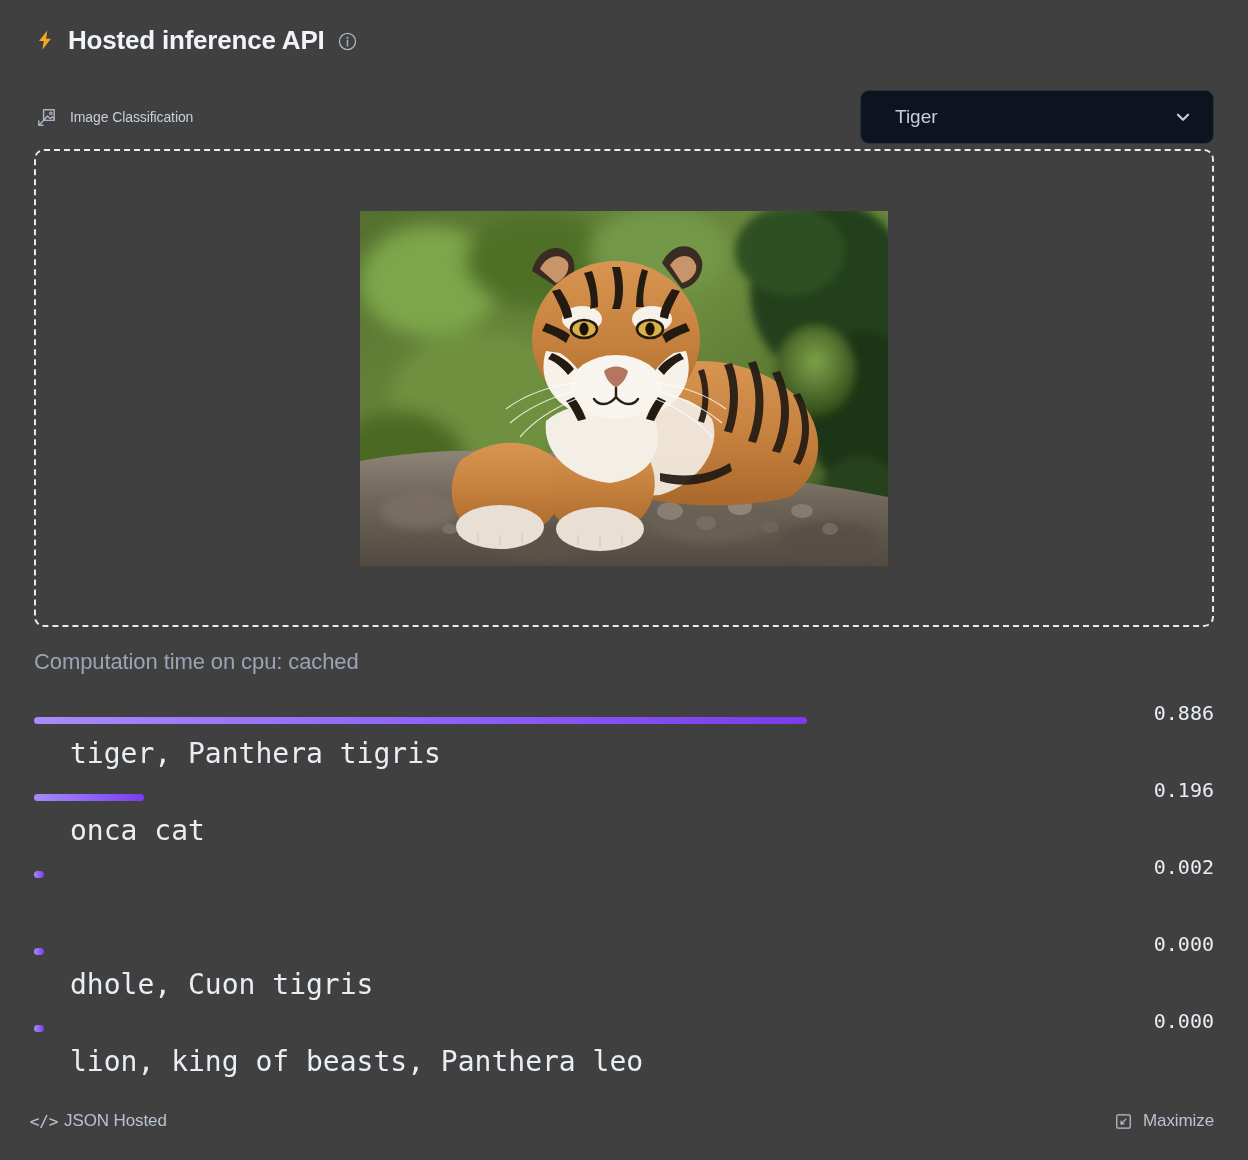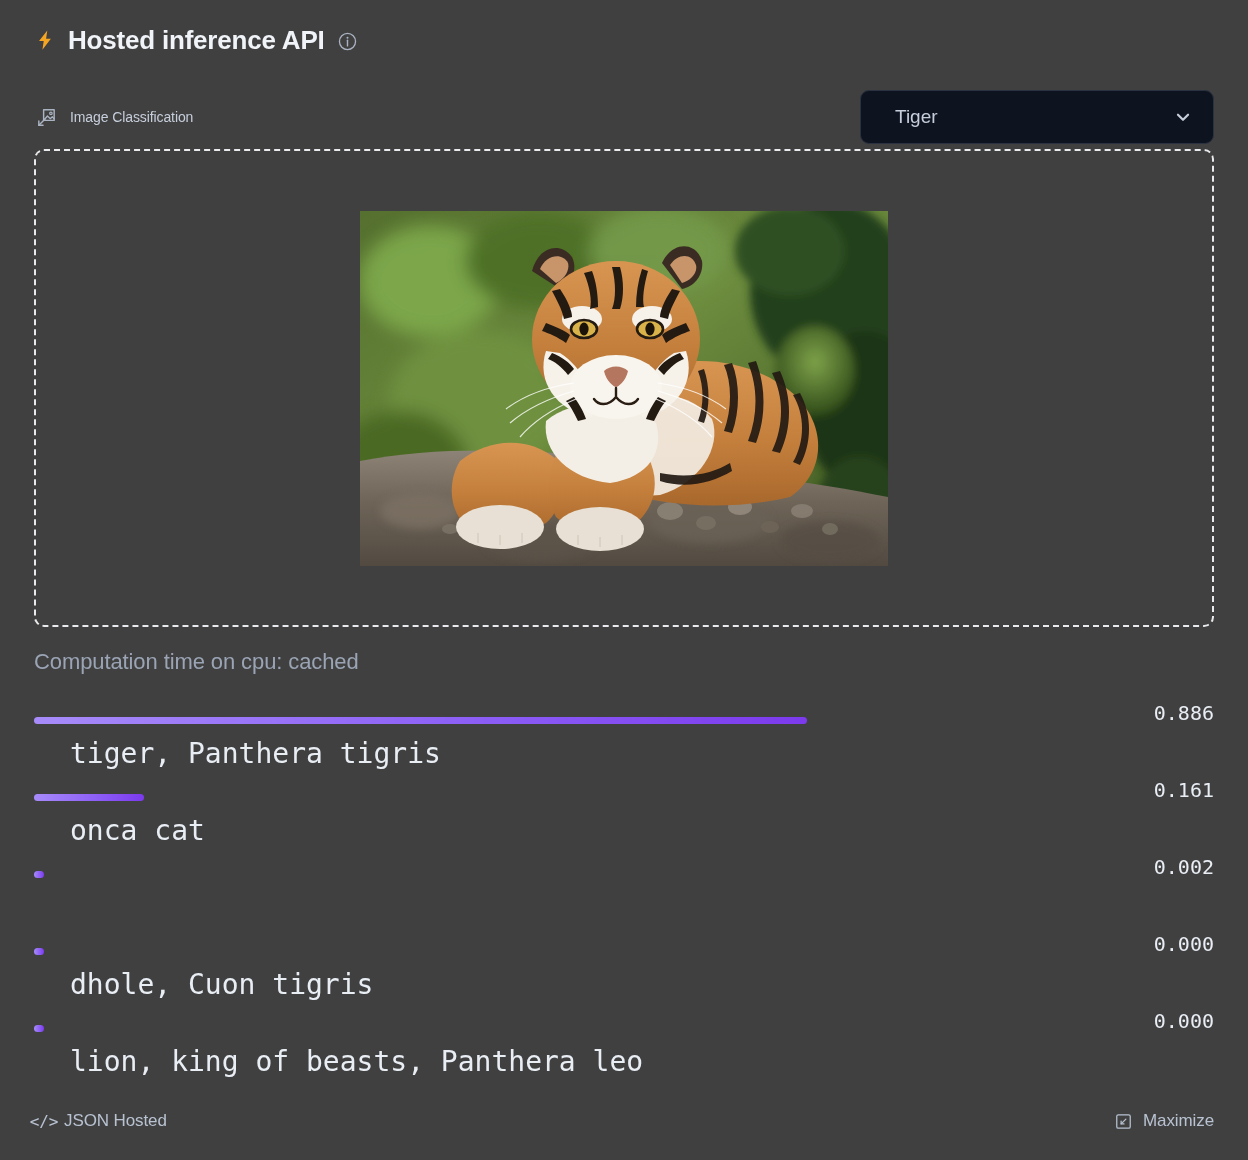--- a/index.html
+++ b/index.html
@@ -426,21 +426,21 @@
       </div>
       <div class="result-label">tiger, Panthera tigris</div>
       <div class="result-score">0.886</div>
     </div>
 
     <div class="result-row">
       <div class="bar-track">
         <div class="bar-fill" style="width:12.6%"></div>
       </div>
       <div class="result-label">onca cat</div>
-      <div class="result-score">0.161</div>
+      <div class="result-score">0.196</div>
     </div>
 
     <div class="result-row">
       <div class="bar-track">
         <div class="bar-fill" style="width:1.1%"></div>
       </div>
       <div class="result-score">0.002</div>
     </div>
 
     <div class="result-row">

